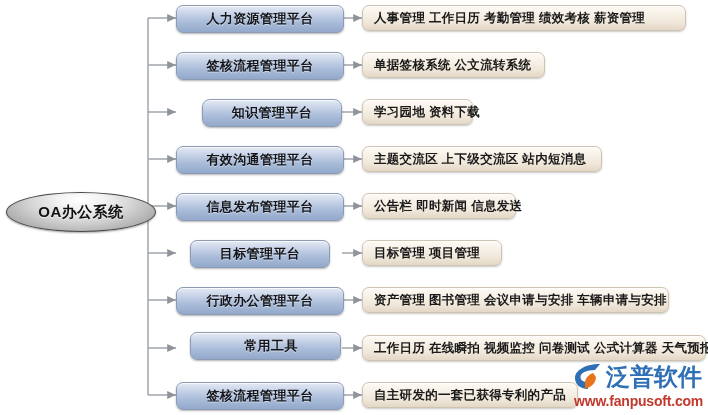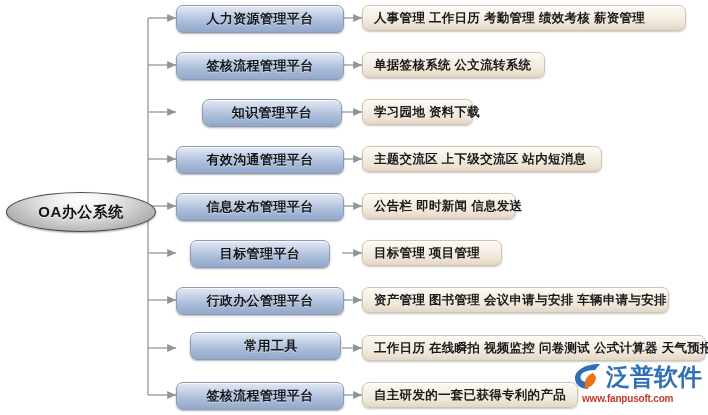--- a/index.html
+++ b/index.html
@@ -71,22 +71,22 @@
     display:flex;flex-direction:column;align-items:flex-start;
     pointer-events:none;
   }
   .wm-top{display:flex;align-items:center;gap:3px;}
   .wm-name{
     font-size:24px;font-weight:bold;color:#2f6fb5;
     letter-spacing:0px;line-height:1;
     font-family:"DejaVu Sans",sans-serif;
   }
   .wm-url{
-    font-size:10px;font-weight:bold;color:#c0392b;
-    margin-top:2px;margin-left:9px;letter-spacing:-.2px;
+    font-size:14px;font-weight:bold;color:#c0392b;
+    margin-top:2px;margin-left:1px;letter-spacing:-.2px;
     font-family:"Liberation Sans",sans-serif;
   }
 </style>
 </head>
 <body>
 
 <div id="stage">
 
   <svg id="wires" viewBox="0 0 708 415" width="708" height="415">
     <defs>

